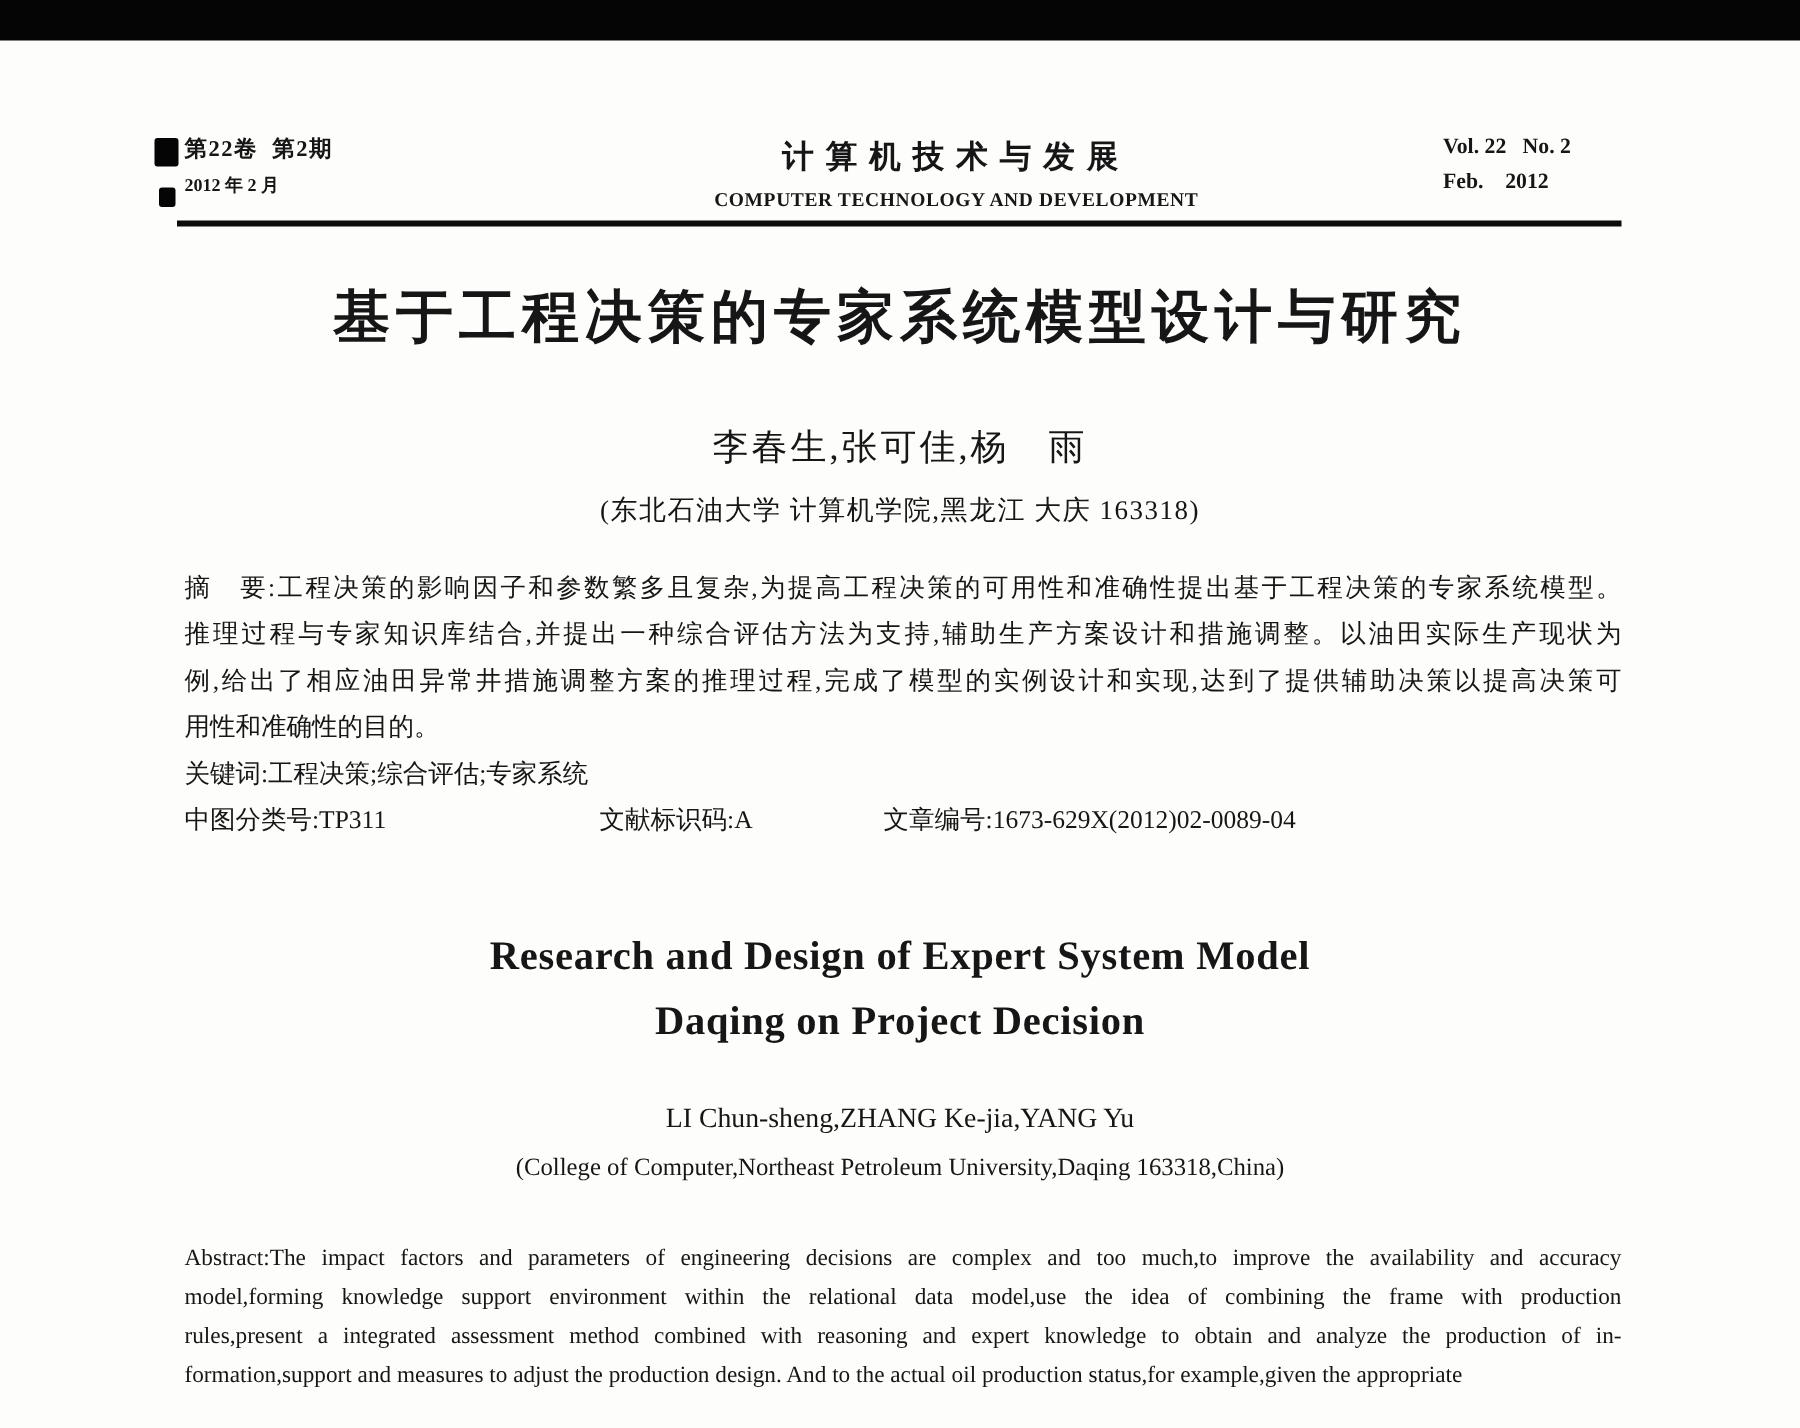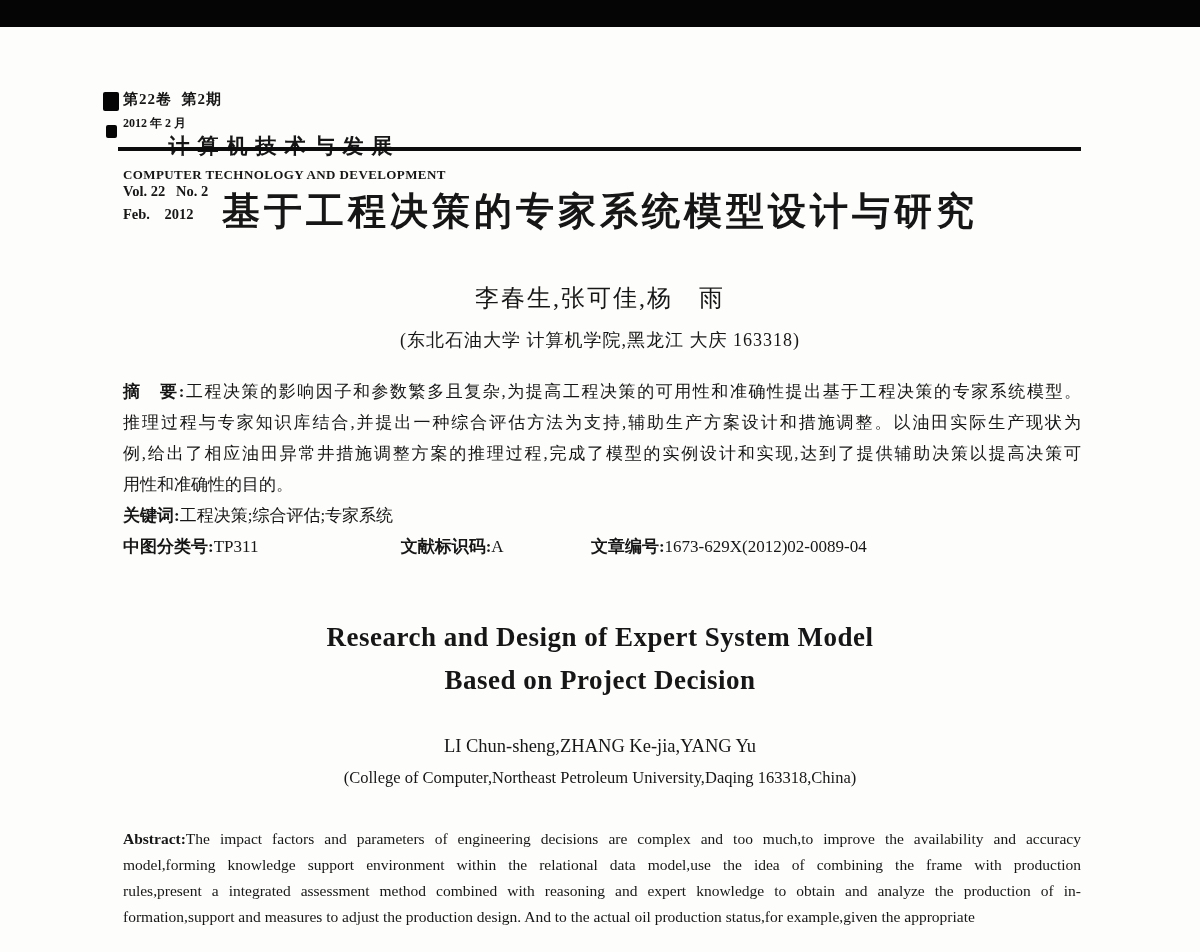--- a/index.html
+++ b/index.html
@@ -7,21 +7,21 @@
   .page {
     position:relative; width:1200px; height:952px; overflow:hidden;
     background:#fdfdfb; color:#161616;
     font-family:"Liberation Serif","DejaVu Serif",serif;
   }
   .artifact { position:absolute; background:#050505; }
   .artifact.topbar { top:0; left:0; width:1200px; height:27px; }
   .artifact.blob1 { top:92px; left:103px; width:16px; height:19px; border-radius:2px; }
   .artifact.blob2 { top:125px; left:106px; width:11px; height:13px; border-radius:2px; }
 
-  .hdr { position:absolute; top:90px; left:123px; right:118px; display:flex; align-items:flex-start;flex-direction:column; }
+  .hdr { position:absolute; top:90px; left:123px; right:118px; display:flex; align-items:flex-start; }
   .hdr-left { width:190px; }
   .hdr-left .l1 { font-size:15px; font-weight:700; white-space:pre; letter-spacing:1px; }
   .hdr-left .l2 { font-size:12px; margin-top:6px; white-space:pre;font-weight:bold; }
   .hdr-center { flex:1; text-align:center; }
   .hdr-center .cn { font-family:"Liberation Sans","DejaVu Sans",sans-serif; font-size:21px; font-weight:700; letter-spacing:8px; }
   .hdr-center .en { font-size:13px; font-weight:700; letter-spacing:0.4px; margin-top:7px; }
   .hdr-right { width:120px; text-align:left; }
   .hdr-right .l1 { font-size:14.5px; font-weight:600; white-space:pre; }
   .hdr-right .l2 { font-size:14.5px; font-weight:600; margin-top:6px; white-space:pre; }
   .hdr-rule { position:absolute; top:147px; left:118px; width:963px; height:4px; background:#0c0c0c; }
@@ -30,21 +30,21 @@
     position:absolute; top:186px; left:0; width:100%; text-align:center;
     font-family:"Liberation Sans","DejaVu Sans",sans-serif;
     font-size:38px; font-weight:700; letter-spacing:4px;
   }
   .authors-cn { position:absolute; top:282px; left:0; width:100%; text-align:center; font-size:24px; letter-spacing:2px; }
   .affil-cn  { position:absolute; top:328px; left:0; width:100%; text-align:center; font-size:18px; letter-spacing:1px; }
 
   .abs-cn { position:absolute; top:376px; left:123px; width:958px; font-size:17px; line-height:31px; }
   .aline { min-height:31px; }
   .just { text-align:justify; text-align-last:justify; }
-  .b { font-weight:700; }
+  .b { font-weight:400; }
   .clc-line .seg2 { margin-left:138px; }
   .clc-line .seg3 { margin-left:84px; }
 
   .title-en {
     position:absolute; top:616px; left:0; width:100%; text-align:center;
     font-size:27px; font-weight:700; line-height:43px; letter-spacing:0.5px;
   }
   .authors-en { position:absolute; top:736px; left:0; width:100%; text-align:center; font-size:18.5px; }
   .affil-en   { position:absolute; top:768px; left:0; width:100%; text-align:center; font-size:16.5px; }
 
@@ -88,21 +88,21 @@
     <div class="aline"><span class="b">关键词:</span><span>工程决策;综合评估;专家系统</span></div>
     <div class="aline clc-line">
       <span class="seg1"><span class="b">中图分类号:</span><span>TP311</span></span>
       <span class="seg2"><span class="b">文献标识码:</span><span>A</span></span>
       <span class="seg3"><span class="b">文章编号:</span><span>1673-629X(2012)02-0089-04</span></span>
     </div>
   </div>
 
   <div class="title-en">
     <div>Research and Design of Expert System Model</div>
-    <div>Based on Project Decision</div>
+    <div>Daqing on Project Decision</div>
   </div>
   <div class="authors-en">LI Chun-sheng,ZHANG Ke-jia,YANG Yu</div>
   <div class="affil-en">(College of Computer,Northeast Petroleum University,Daqing 163318,China)</div>
 
   <div class="abs-en">
     <div class="aline just"><span class="b">Abstract:</span><span>The impact factors and parameters of engineering decisions are complex and too much,to improve the availability and accuracy</span></div>
     <div class="aline just">model,forming knowledge support environment within the relational data model,use the idea of combining the frame with production</div>
     <div class="aline just">rules,present a integrated assessment method combined with reasoning and expert knowledge to obtain and analyze the production of in-</div>
     <div class="aline">formation,support and measures to adjust the production design. And to the actual oil production status,for example,given the appropriate</div>
   </div>

